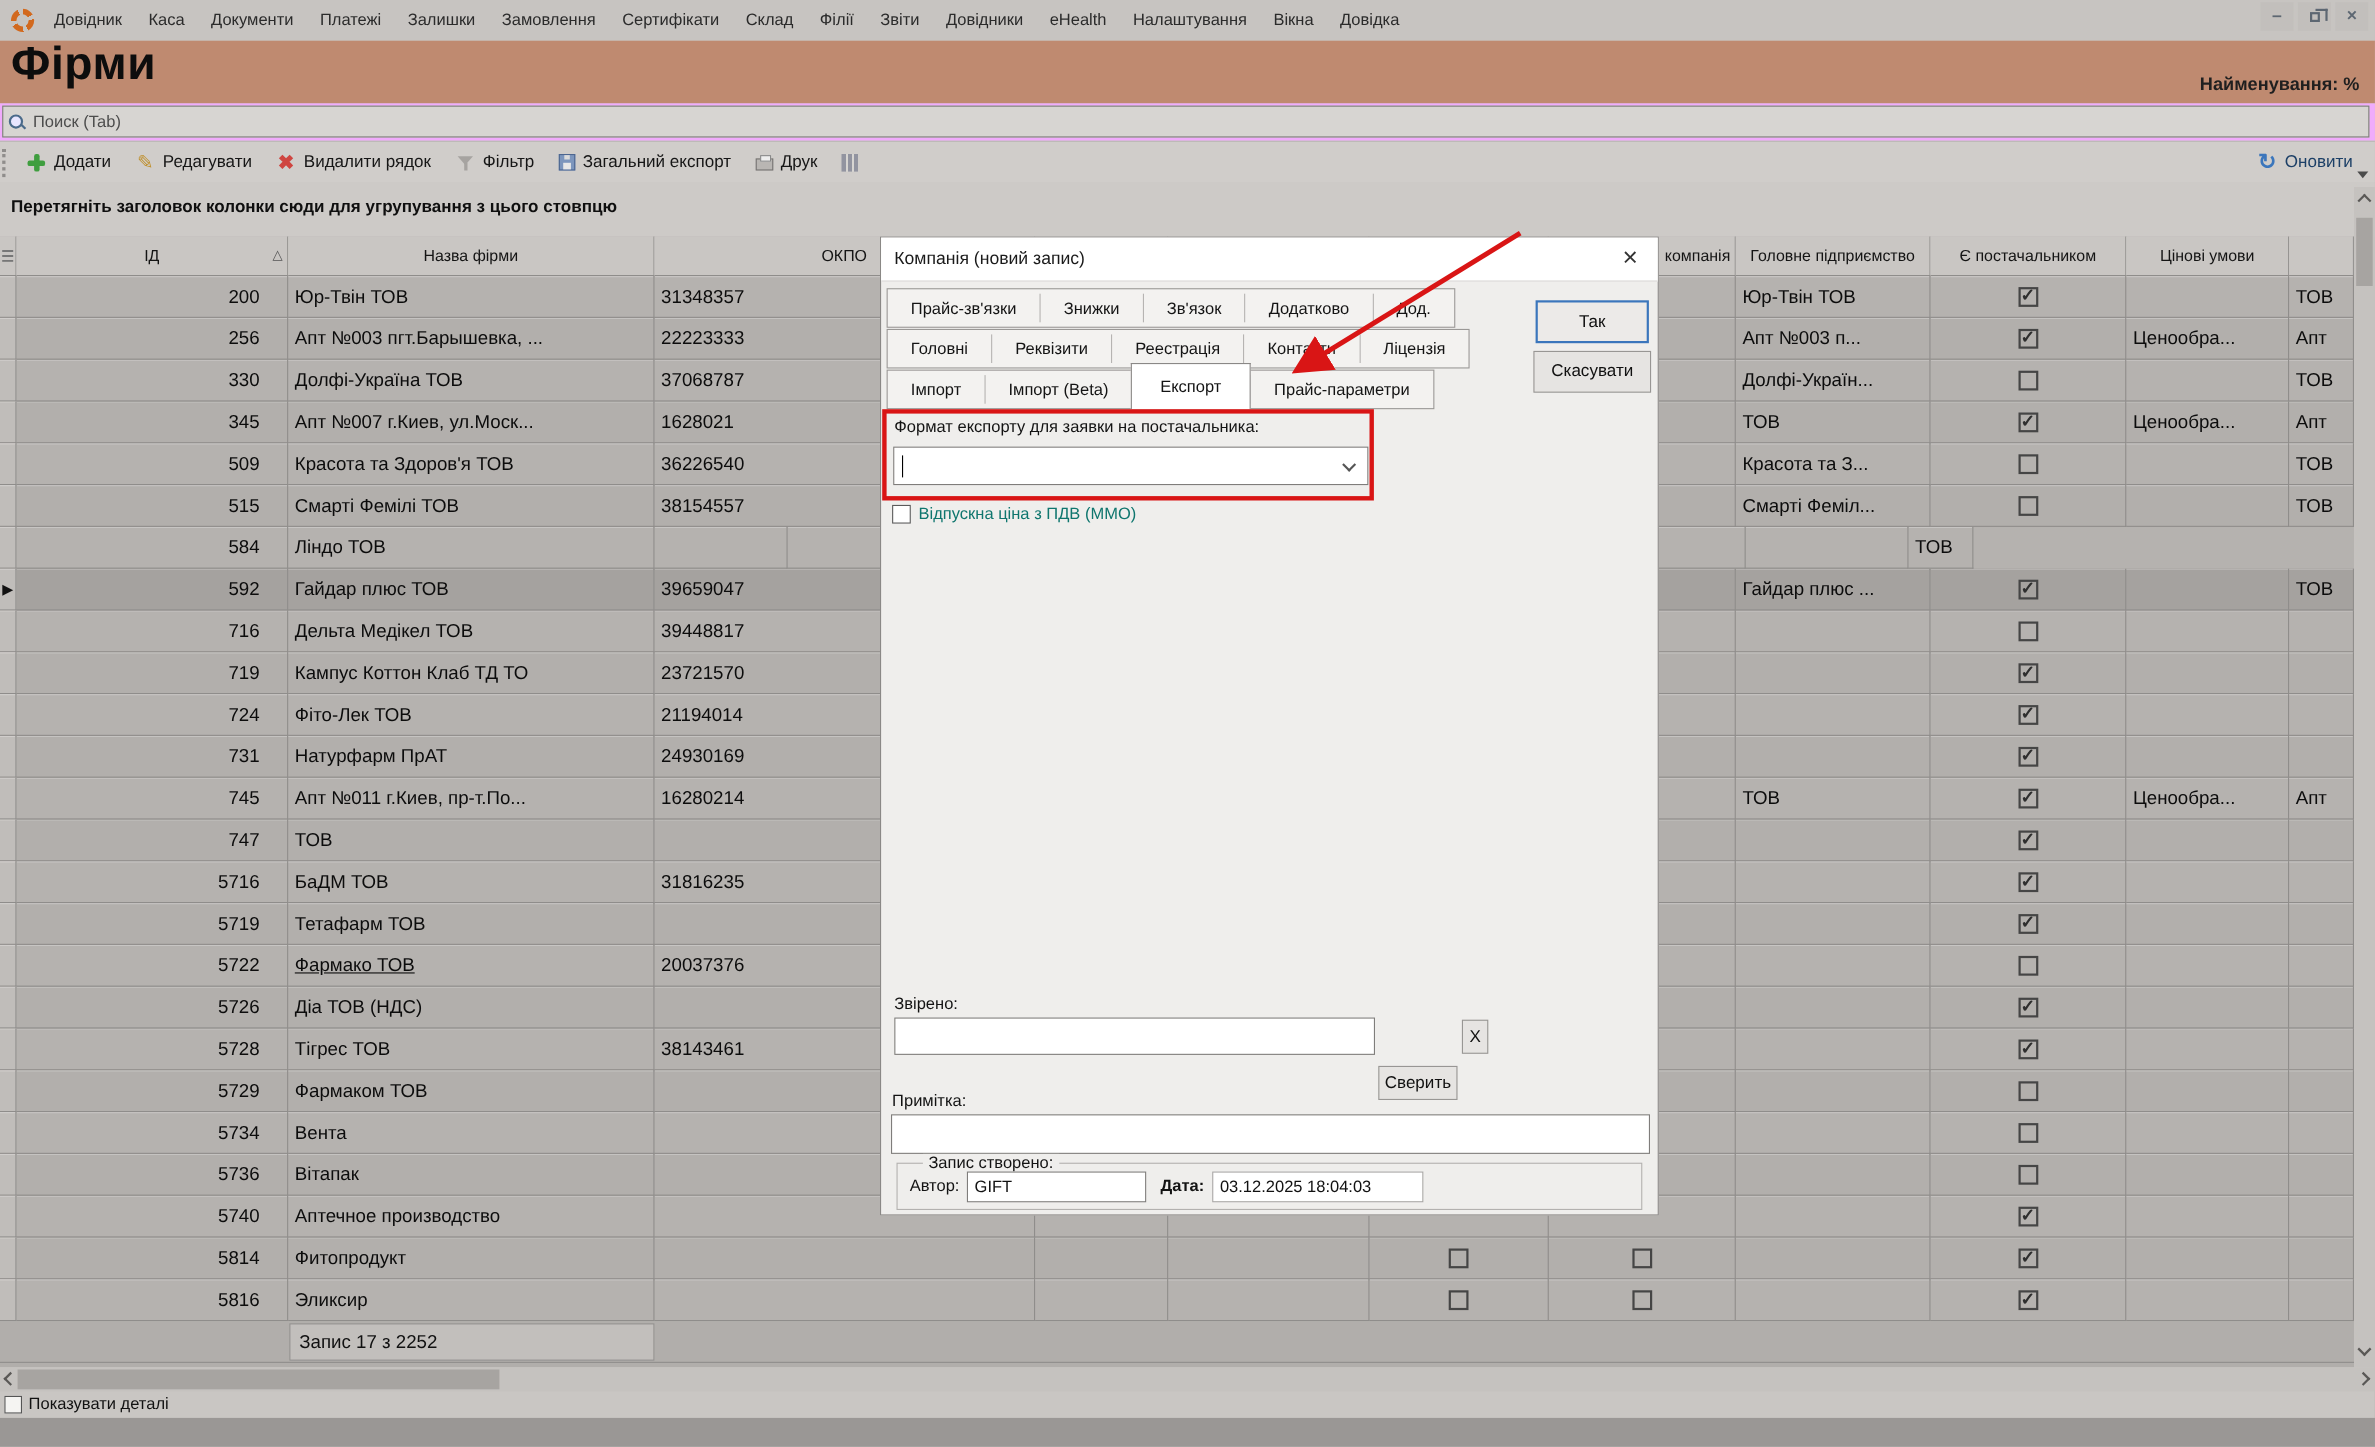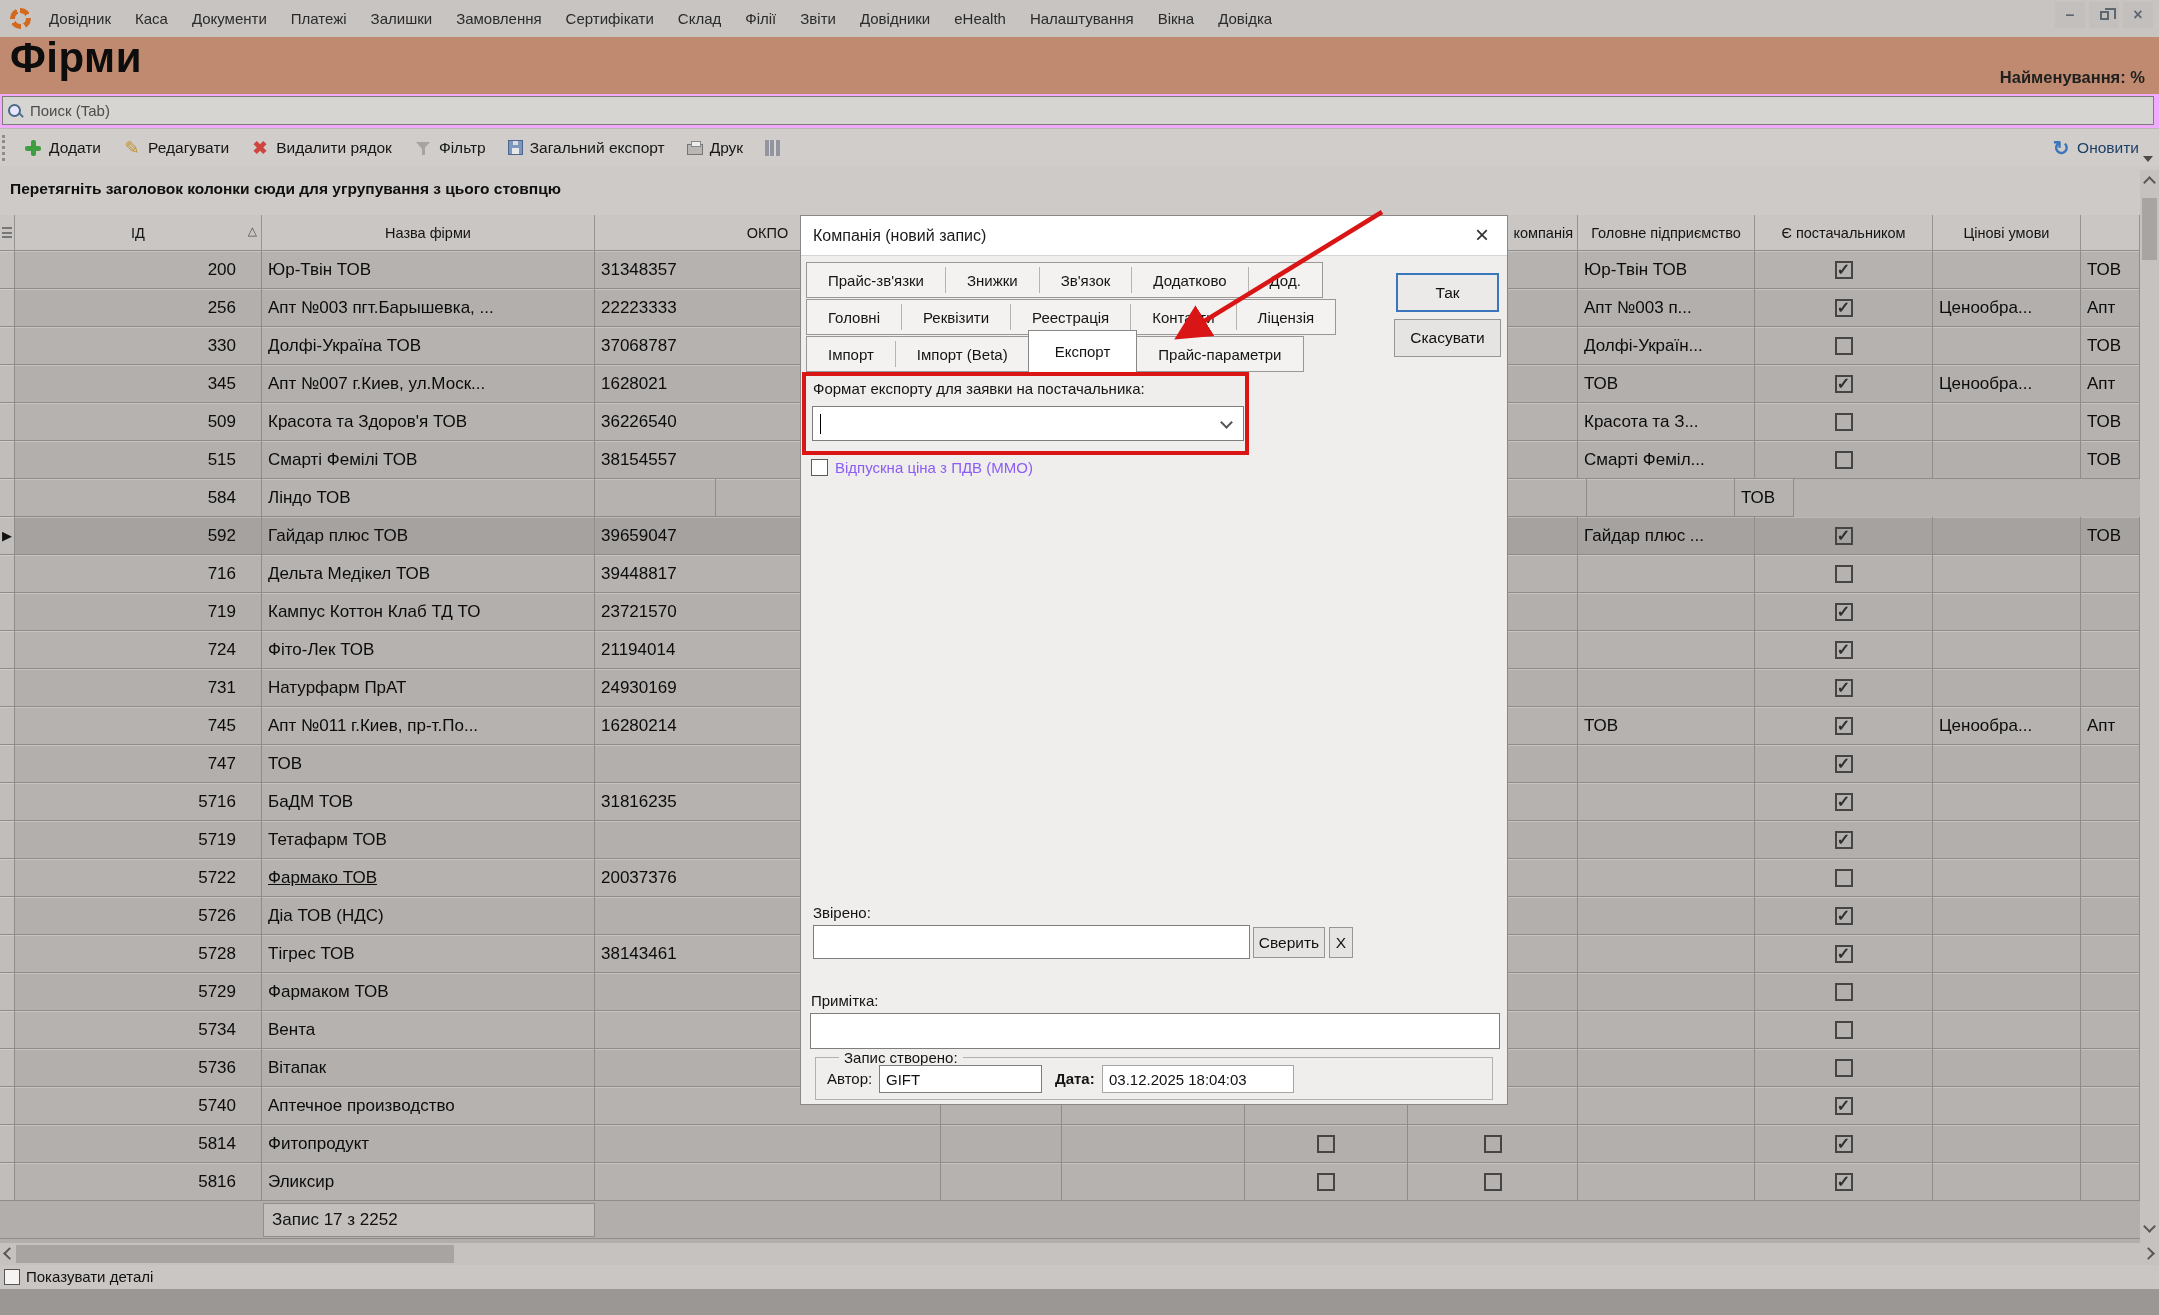--- a/index.html
+++ b/index.html
@@ -102,21 +102,21 @@
   .tabrow{position:absolute;left:5px;height:36px;border:1px solid #9a9896;background:#f3f2f0;display:flex;align-items:center;}
   .dtab{padding:0 21px;font-size:15px;color:#141414;height:26px;display:flex;align-items:center;}
   .dtab + .dtab{border-left:1px solid #b6b4b2;}
   .dtab.active{background:#ffffff;border:1px solid #8a8886;border-bottom:none;height:42px;margin:-6px -1px 0 -1px;position:relative;z-index:2;padding:12px 26px;}
   .dbtn{position:absolute;display:flex;align-items:center;justify-content:center;font-size:15.5px;color:#111;background:#e6e4e2;border:1px solid #989694;}
   .dbtn.focus{border:2px solid #3b76bc;background:#eceae8;}
   .dlabel{position:absolute;font-size:15px;color:#131313;}
   .dinput{position:absolute;background:#ffffff;border:1px solid #7f7d7b;font-size:15px;color:#111;display:flex;align-items:center;padding:0 6px;}
   .combo-caret{position:absolute;width:9px;height:9px;border-right:2px solid #555;border-bottom:2px solid #555;transform:rotate(45deg);}
   .cursorbar{width:1px;height:20px;background:#000;margin-left:1px;}
-  .dcheck{position:absolute;display:flex;gap:7px;font-size:15px;color:#8b5cf6;}
+  .dcheck{position:absolute;display:flex;gap:7px;font-size:15px;color:#0f766e;}
   .dcheck .box{width:17px;height:17px;background:#fff;border:1px solid #5a5a5a;}
   .groupbox{position:absolute;border:1px solid #b3b1af;}
   .grouplabel{position:absolute;font-size:15px;color:#131313;background:#efeeec;padding:0 5px;}
 
   
   .red-rect{position:absolute;left:802px;top:372px;width:447px;height:83px;border:4px solid #d91515;z-index:60;pointer-events:none;}
   .arrow-layer{position:absolute;left:0;top:0;width:2159px;height:1315px;z-index:70;pointer-events:none;}
 </style>
 </head>
 <body>
@@ -719,21 +719,21 @@
 
     <div class="dcheck" style="left:10px;top:243px;">
       <span class="box"></span>
       <span>Відпускна ціна з ПДВ (ММО)</span>
     </div>
 
     <span class="dlabel" style="left:12px;top:688px;">Звірено:</span>
     <div class="dinput" style="left:12px;top:709px;width:437px;height:34px;">
       <span></span>
     </div>
-    <div class="dbtn" style="left:452px;top:711px;width:72px;height:31px;">Сверить</div>
+    <div class="dbtn" style="left:452px;top:753px;width:72px;height:31px;">Сверить</div>
     <div class="dbtn" style="left:528px;top:711px;width:24px;height:31px;">X</div>
 
     <span class="dlabel" style="left:10px;top:776px;">Примітка:</span>
     <div class="dinput" style="left:9px;top:797px;width:690px;height:36px;">
       <span></span>
     </div>
 
     <div class="groupbox" style="left:14px;top:841px;width:678px;height:43px;"></div>
     <span class="grouplabel" style="left:38px;top:833px;">Запис створено:</span>
     <span class="dlabel" style="left:26px;top:854px;">Автор:</span>

